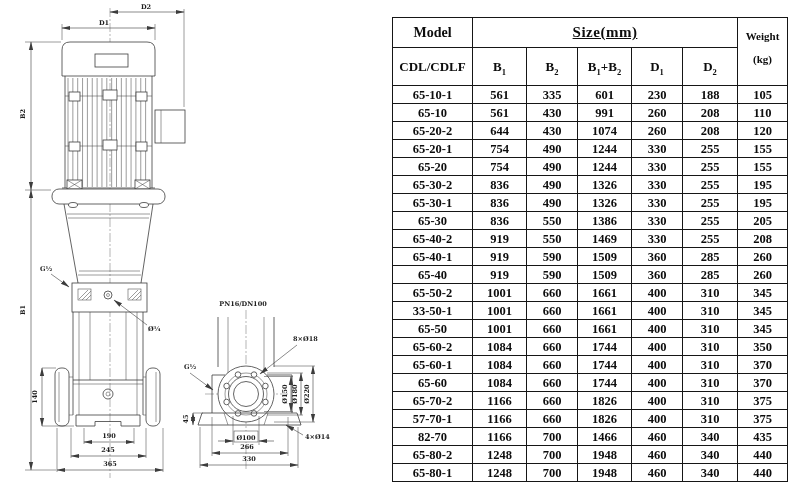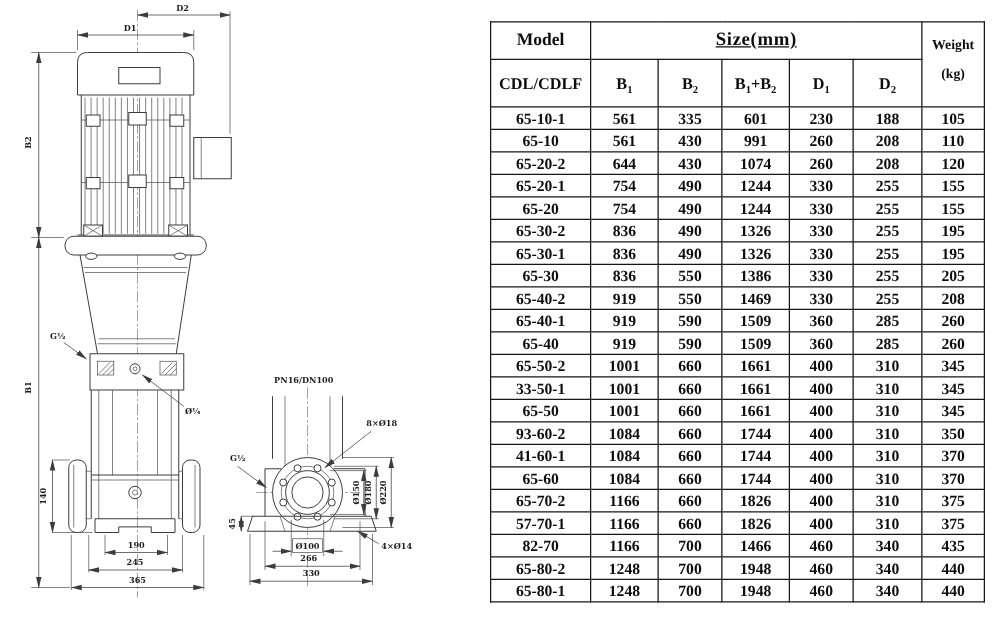--- a/index.html
+++ b/index.html
@@ -403,30 +403,30 @@
           <tr>
             <td>65-50</td>
             <td>1001</td>
             <td>660</td>
             <td>1661</td>
             <td>400</td>
             <td>310</td>
             <td>345</td>
           </tr>
           <tr>
-            <td>93-60-2</td>
+            <td>65-60-2</td>
             <td>1084</td>
             <td>660</td>
             <td>1744</td>
             <td>400</td>
             <td>310</td>
             <td>350</td>
           </tr>
           <tr>
-            <td>41-60-1</td>
+            <td>65-60-1</td>
             <td>1084</td>
             <td>660</td>
             <td>1744</td>
             <td>400</td>
             <td>310</td>
             <td>370</td>
           </tr>
           <tr>
             <td>65-60</td>
             <td>1084</td>

